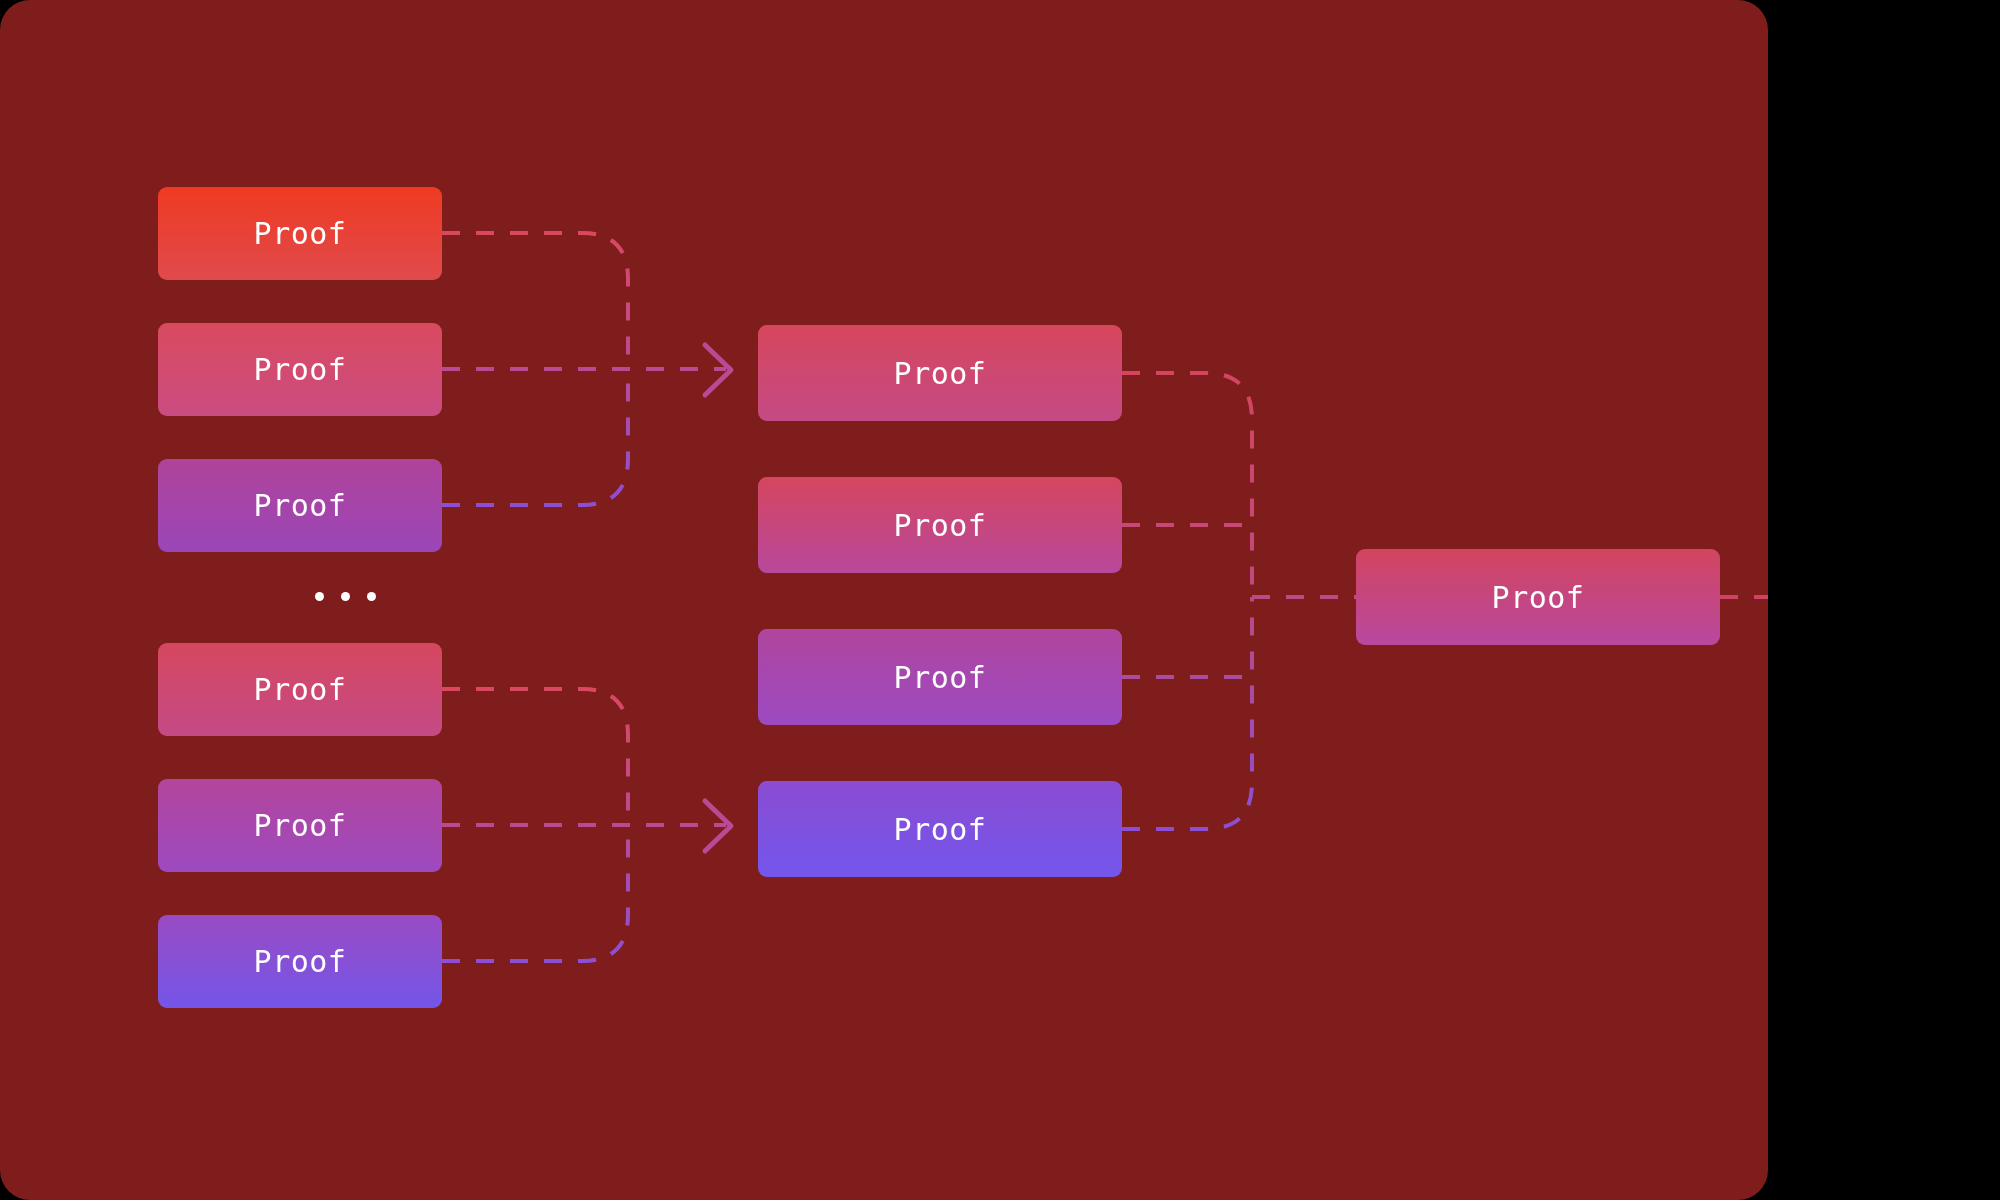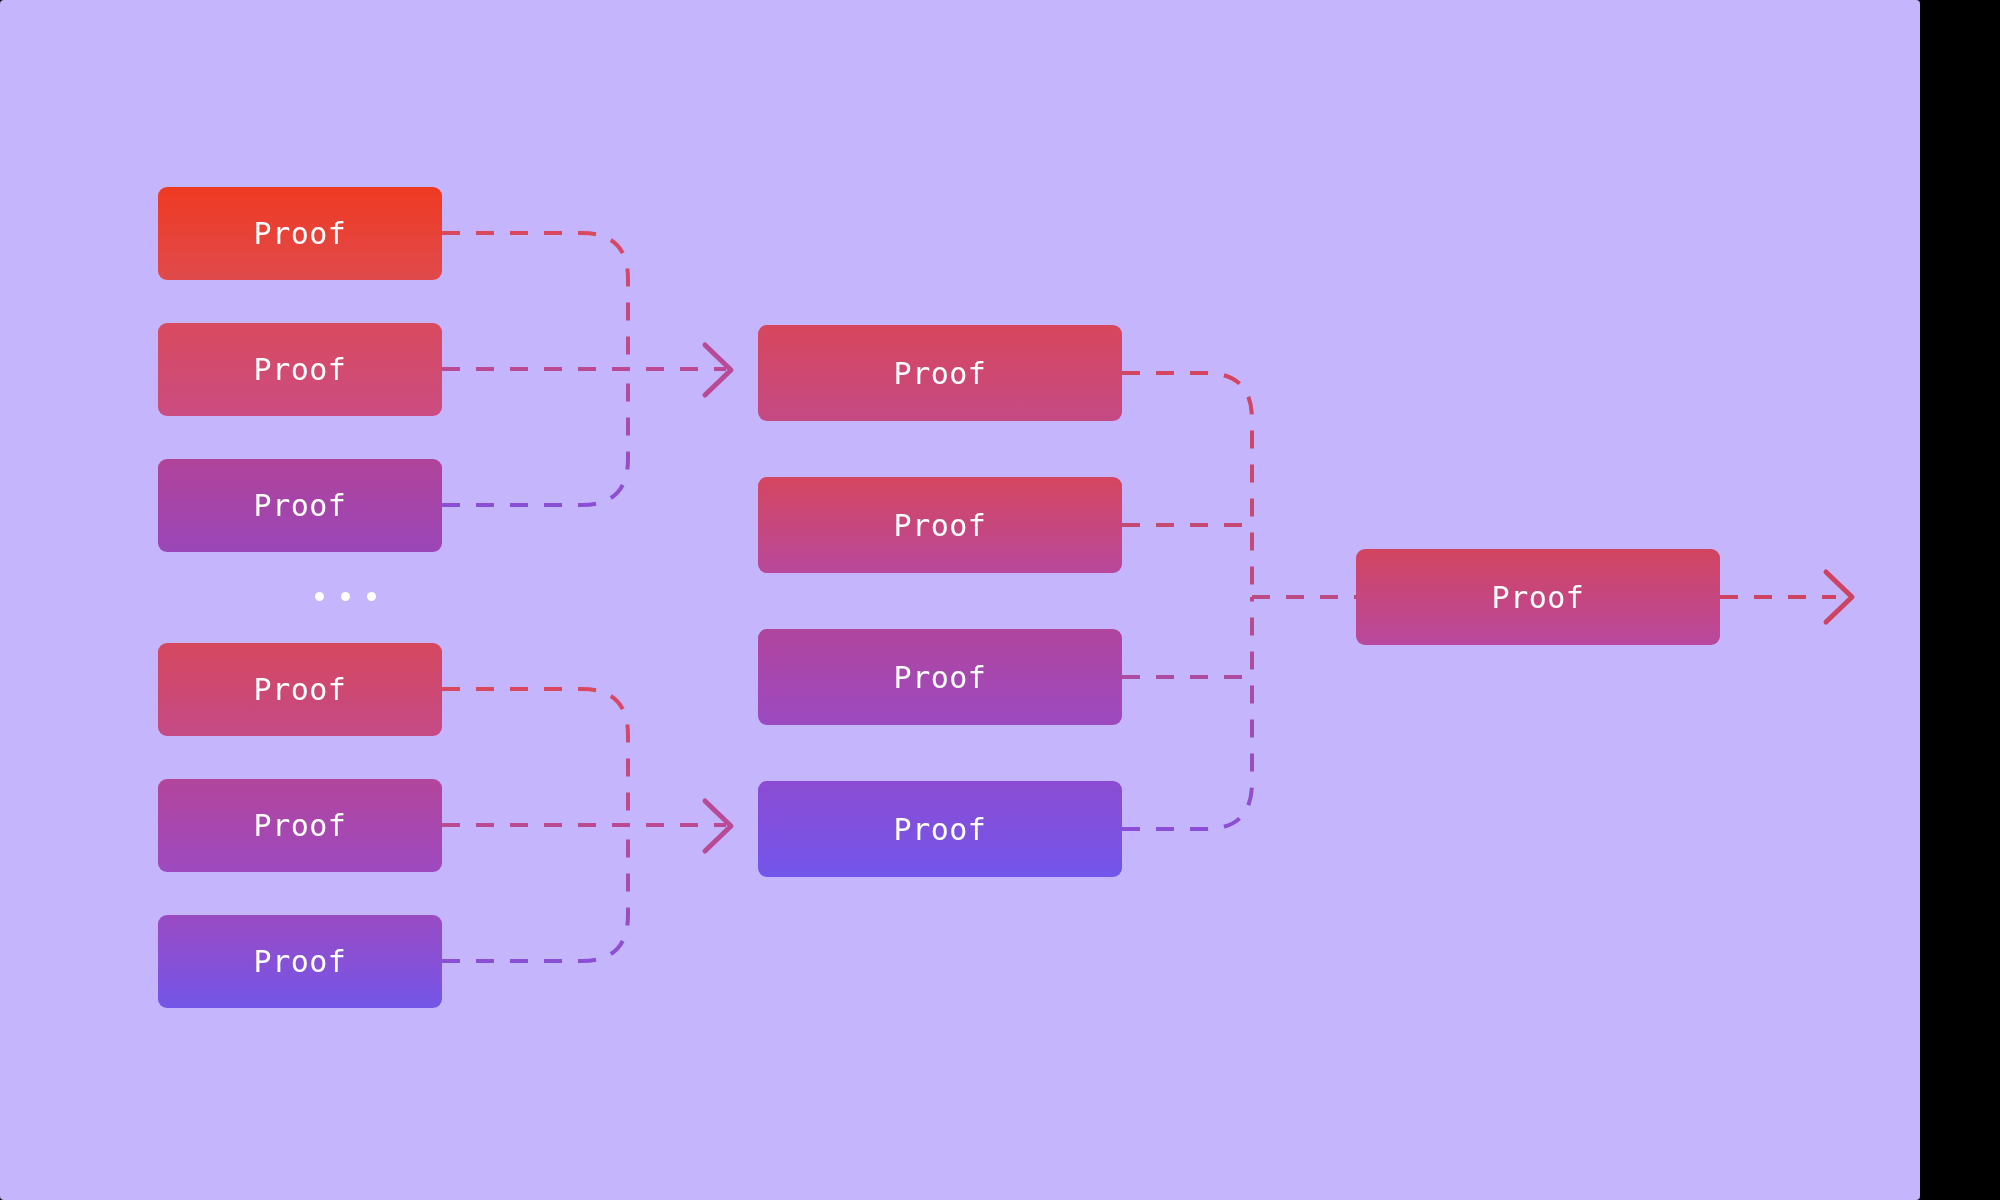--- a/index.html
+++ b/index.html
@@ -5,24 +5,24 @@
   html, body {
     margin: 0;
     padding: 0;
     background: #000000;
     width: 2000px;
     height: 1200px;
     overflow: hidden;
   }
   #canvas {
     position: relative;
-    width: 1920px;
+    width: 1768px;
     height: 1200px;
-    background: #c4b5fd;
-    border-radius: 4px;
+    background: #7f1d1d;
+    border-radius: 30px;
     overflow: hidden;
     font-family: "DejaVu Sans Mono", "Liberation Mono", monospace;
   }
   .proof-box {
     position: absolute;
     display: flex;
     align-items: center;
     justify-content: center;
     border-radius: 9px;
     color: #ffffff;

